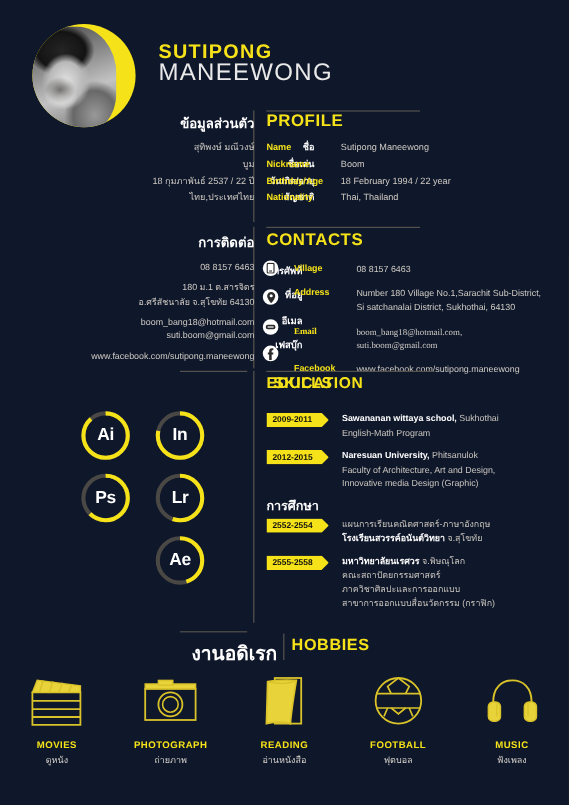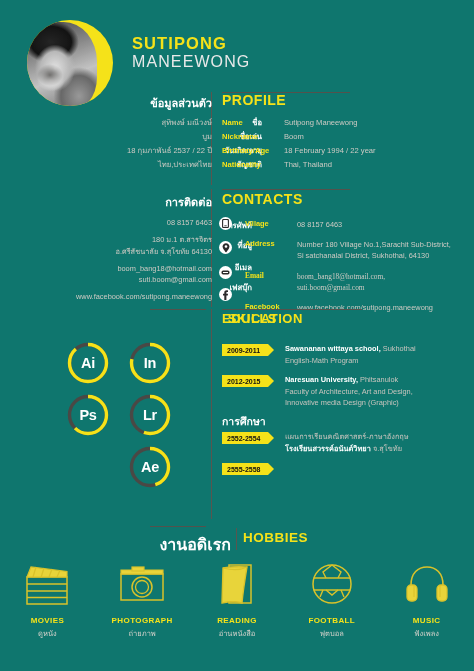--- a/index.html
+++ b/index.html
@@ -5,21 +5,21 @@
   * { box-sizing: border-box; margin: 0; padding: 0; }
   html, body {
     width: 474px; height: 671px;
     background: #2b2b2b;
     font-family: "Liberation Sans", sans-serif;
     overflow: hidden;
   }
   .page {
     position: relative;
     width: 474px; height: 671px;
-    background: #0f766e;
+    background: #0f172a;
   }
 
   
   .header { position: relative; height: 92px; }
   .avatar-wrap {
     position: absolute; left: 27px; top: 20px;
     width: 86px; height: 86px;
   }
   .avatar-circle {
     position: absolute; inset: 0;
@@ -43,21 +43,21 @@
     position: absolute; left: 10px; top: 44px;
     width: 26px; height: 22px; border-radius: 50%;
     background: radial-gradient(ellipse at center, rgba(30,28,25,.55), rgba(30,28,25,0) 70%);
   }
   .name-block { position: absolute; left: 132px; top: 34px; }
   .name-first {
     color: #f5e219; font-size: 16.5px; font-weight: bold;
     letter-spacing: 1.1px; line-height: 18px;
   }
   .name-last {
-    color: #e9e9e9; font-size: 16px; font-weight: normal;
+    color: #e9e9e9; font-size: 20px; font-weight: normal;
     letter-spacing: 1.1px; line-height: 19px;
   }
   .vline { position: absolute; width: 1px; background: #58564f; }
   .hline { position: absolute; height: 1px; background: #54524c; }
 
   
   .profile { position: relative; height: 95px; }
   .pf-th-head { position: absolute; right: 262px; top: 2px;
     color: #fff; font-weight: bold; font-size: 11px; }
   .pf-en-head { position: absolute; left: 222px; top: 0px;
@@ -329,20 +329,26 @@
     <div class="edu-list" id="edu-th" style="top:122px;">
         <div class="edu-item">
           <div class="badge">2552-2554</div>
           <div class="edu-txt">
             <div>แผนการเรียนคณิตศาสตร์-ภาษาอังกฤษ</div>
             <div><b>โรงเรียนสวรรค์อนันต์วิทยา</b> จ.สุโขทัย</div>
           </div>
         </div>
         <div class="edu-item">
           <div class="badge">2555-2558</div>
+          <div class="edu-txt">
+            <div><b>มหาวิทยาลัยนเรศวร</b> จ.พิษณุโลก</div>
+            <div>คณะสถาปัตยกรรมศาสตร์</div>
+            <div>ภาควิชาศิลปะและการออกแบบ</div>
+            <div>สาขาการออกแบบสื่อนวัตกรรม (กราฟิก)</div>
+          </div>
         </div>
       </div>
   </div>
 
   <div class="hobbies">
     <div class="vline" style="left:236px; top:4px; height:22px;"></div>
     <div class="hline" style="left:150px; top:2px; width:56px;"></div>
     <div class="hb-th-head">งานอดิเรก</div>
     <div class="hb-en-head">HOBBIES</div>
     <div class="hb-row">

